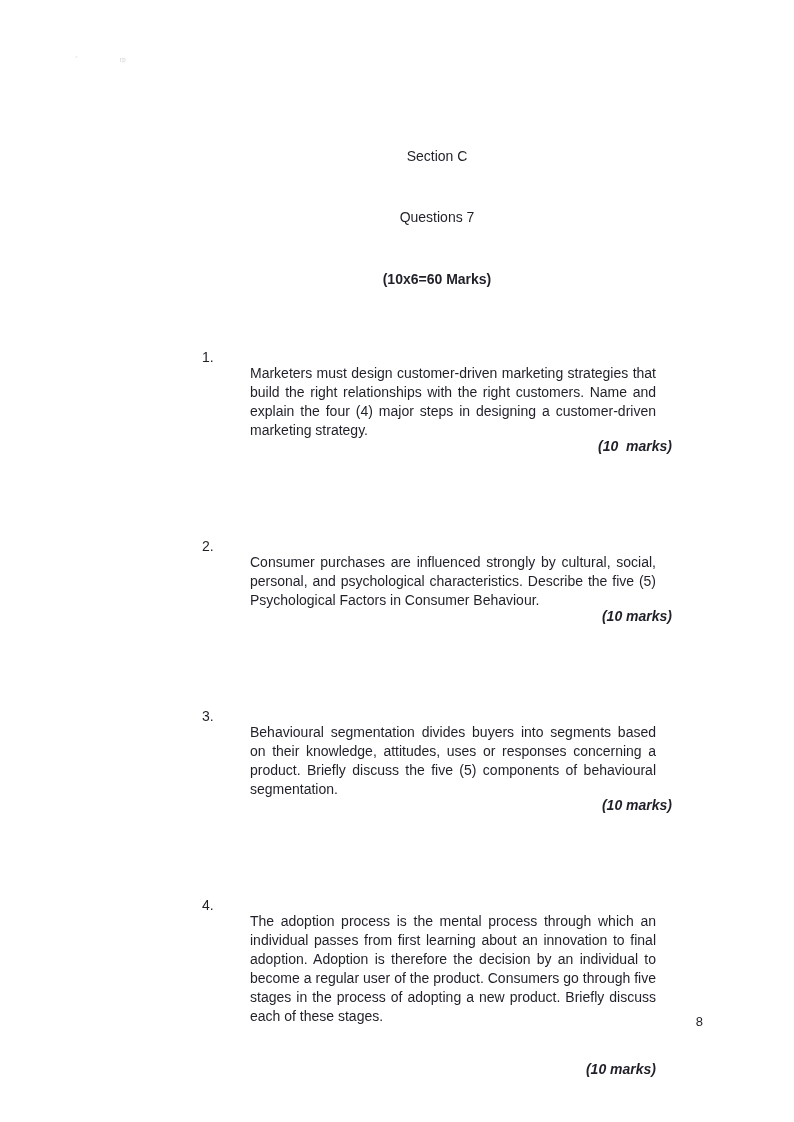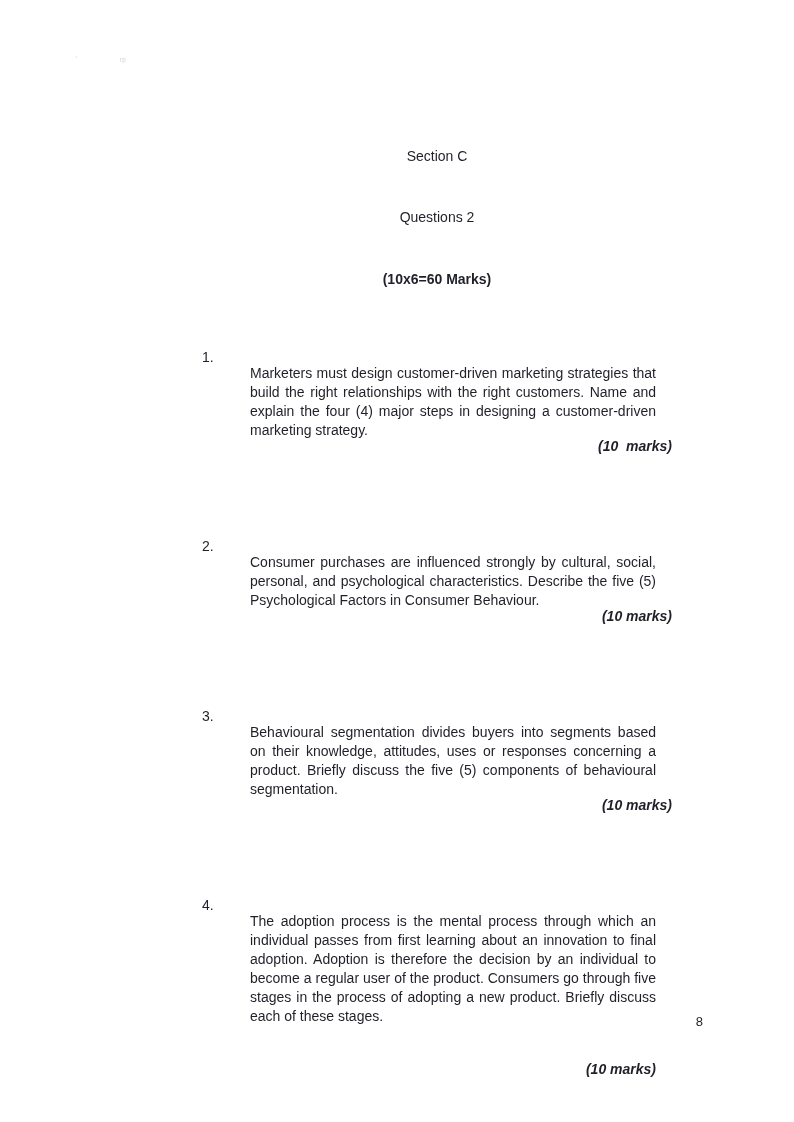--- a/index.html
+++ b/index.html
@@ -87,21 +87,21 @@
 
 <div class="page">
 
   <span class="scan-artifact a1">´</span>
   <span class="scan-artifact a2">ʳᵖ</span>
 
   <div class="content">
 
     <div class="heading heading-section">Section C</div>
 
-    <div class="heading heading-questions">Questions 2</div>
+    <div class="heading heading-questions">Questions 7</div>
 
     <div class="total-marks">(10x6=60 Marks)</div>
 
     <div class="question">
       <div class="qnum">1.</div>
       <div class="qbody">
         <p class="qtext">Marketers must design customer-driven marketing strategies that build the right relationships with the right customers. Name and explain the four (4) major steps in designing a customer-driven marketing strategy.</p>
         <span class="marks marks-inline">(10  marks)</span>
       </div>
     </div>

